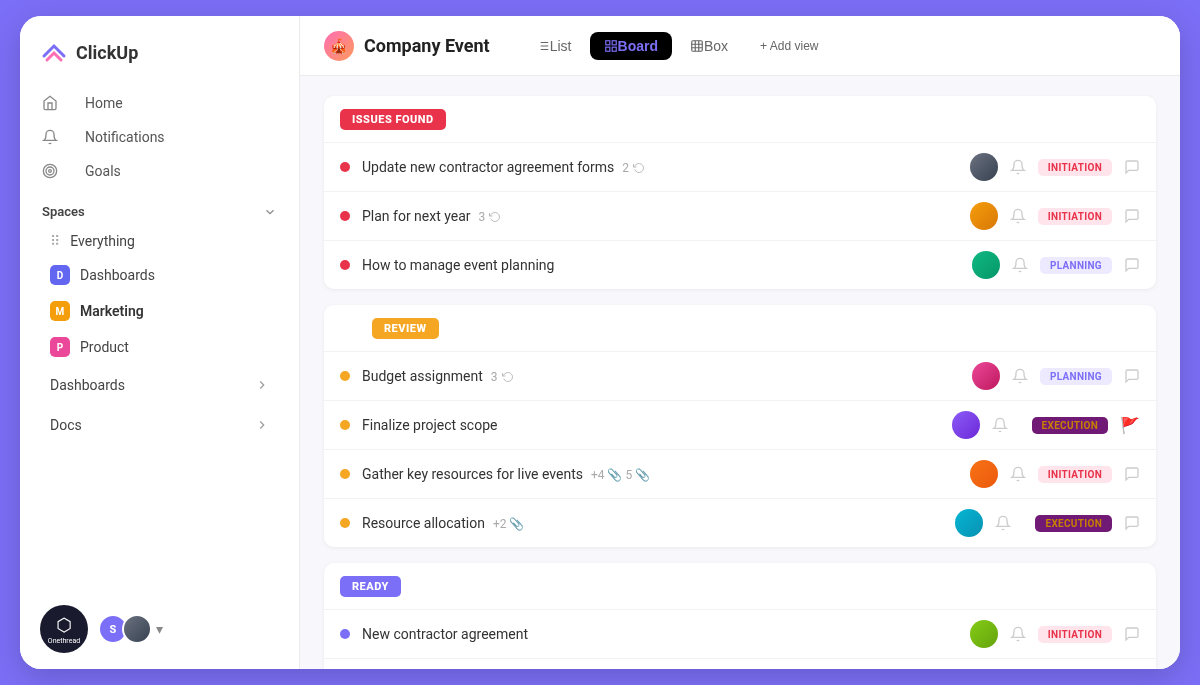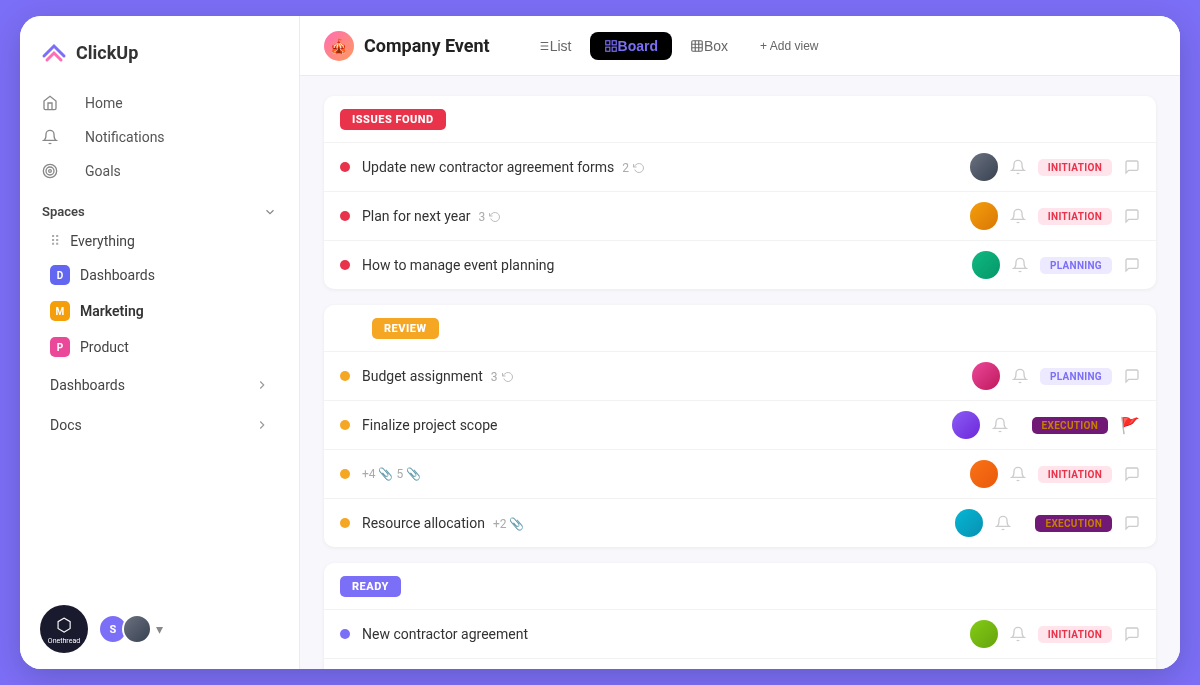--- a/index.html
+++ b/index.html
@@ -551,20 +551,21 @@
           <svg width="16" height="16" viewBox="0 0 24 24" fill="none" stroke="#ccc" stroke-width="2">
               <path d="M18 8A6 6 0 006 8c0 7-3 9-3 9h18s-3-2-3-9"></path>
               <path d="M13.73 21a2 2 0 01-3.46 0"></path>
             </svg>
           <span class="status-pill status-execution">EXECUTION</span>
           <span class="task-flag">🚩</span>
         </div>
         <div class="task-row">
           <div class="task-dot dot-yellow"></div>
           <div class="task-name">
+            <span>Gather key resources for live events</span>
             <span class="task-meta">+4 📎 5 📎</span>
           </div>
           <div class="task-avatar av7"></div>
           <svg width="16" height="16" viewBox="0 0 24 24" fill="none" stroke="#ccc" stroke-width="2">
               <path d="M18 8A6 6 0 006 8c0 7-3 9-3 9h18s-3-2-3-9"></path>
               <path d="M13.73 21a2 2 0 01-3.46 0"></path>
             </svg>
           <span class="status-pill status-initiation">INITIATION</span>
           <svg width="16" height="16" viewBox="0 0 24 24" fill="none" stroke="#ccc" stroke-width="2">
               <path d="M21 15a2 2 0 01-2 2H7l-4 4V5a2 2 0 012-2h14a2 2 0 012 2z"></path>

